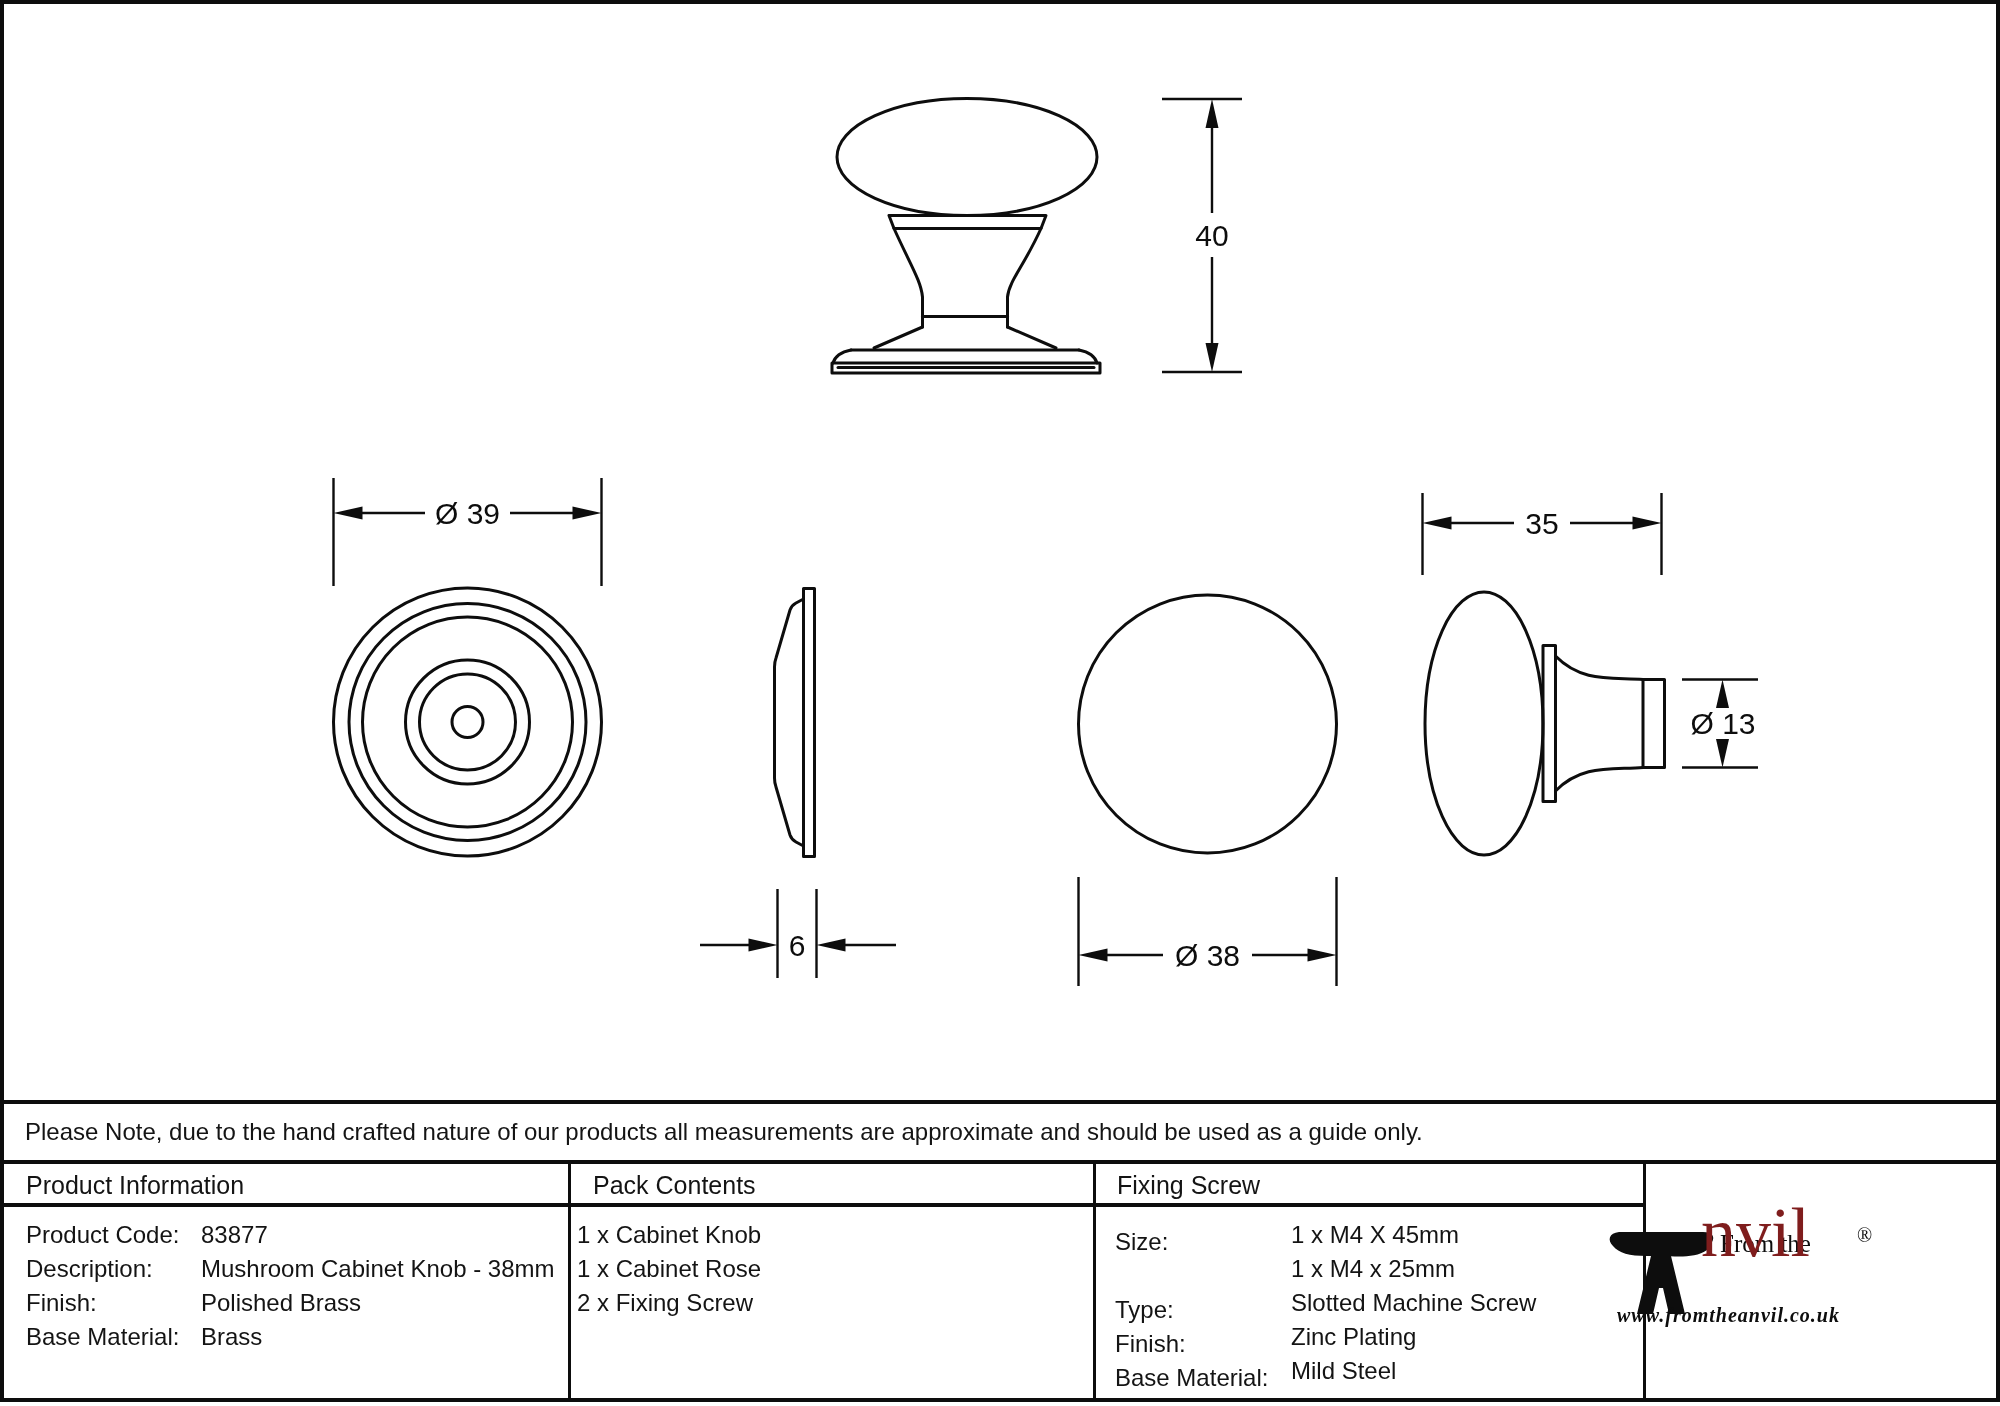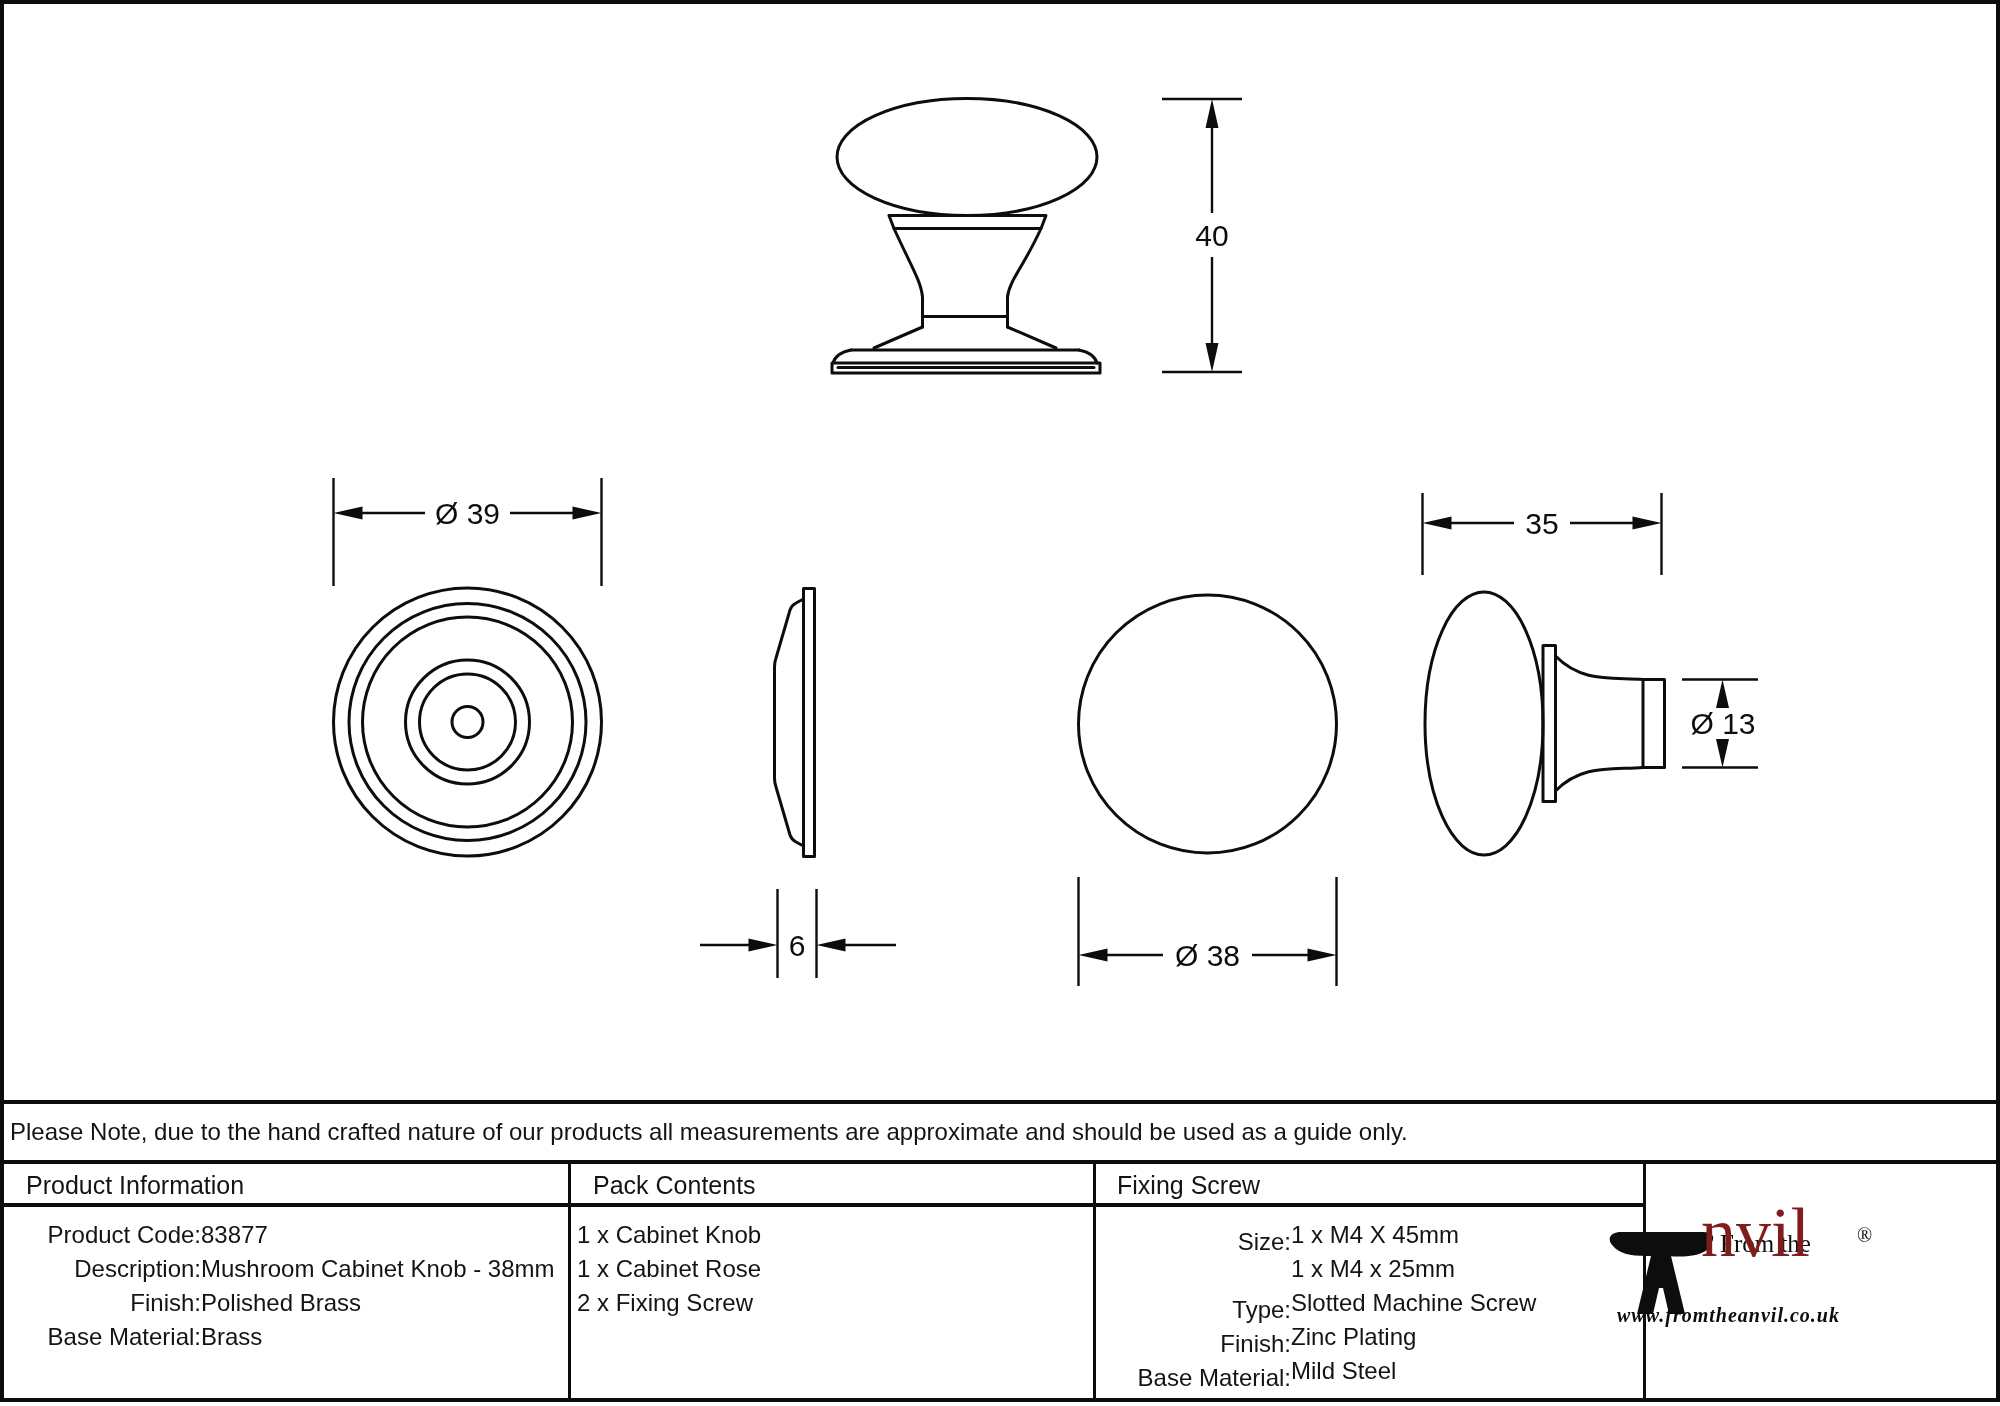--- a/index.html
+++ b/index.html
@@ -1,28 +1,28 @@
 <!DOCTYPE html>
 <html><head>
 <meta charset="utf-8">
 <style>
   html,body{margin:0;padding:0;background:#888;}
   .page{
     position:relative;width:2000px;height:1406px;background:#ffffff;
-    font-family:"Liberation Sans",sans-serif;color:#141414;overflow:hidden;text-align:right;
+    font-family:"Liberation Sans",sans-serif;color:#141414;overflow:hidden;
   }
   .hline,.vline{position:absolute;background:#0d0d0d;}
   svg text{font-family:"Liberation Sans",sans-serif;}
   .dim{font-size:30px;fill:#0d0d0d;text-anchor:middle;}
   .o{fill:none;stroke:#0d0d0d;stroke-width:3;stroke-linejoin:round;stroke-linecap:round;}
   .d{fill:none;stroke:#0d0d0d;stroke-width:2.4;stroke-linecap:butt;}
   .ah{fill:#0d0d0d;stroke:none;}
   .note{
     position:absolute;left:4px;top:1104px;width:1992px;height:56px;
-    display:flex;align-items:center;padding-left:6px;box-sizing:border-box;
+    display:flex;align-items:center;padding-left:21px;box-sizing:border-box;
     font-size:24px;
   }
   .hdr{
     position:absolute;top:1167px;height:36px;display:flex;align-items:center;
     font-size:25px;
   }
   .col{position:absolute;top:1218px;}
   .trow{display:flex;height:34px;align-items:center;font-size:24px;}
   .tlabel{display:inline-block;flex:0 0 auto;}
   .pi .tlabel{width:175px;margin-left:20px;}

